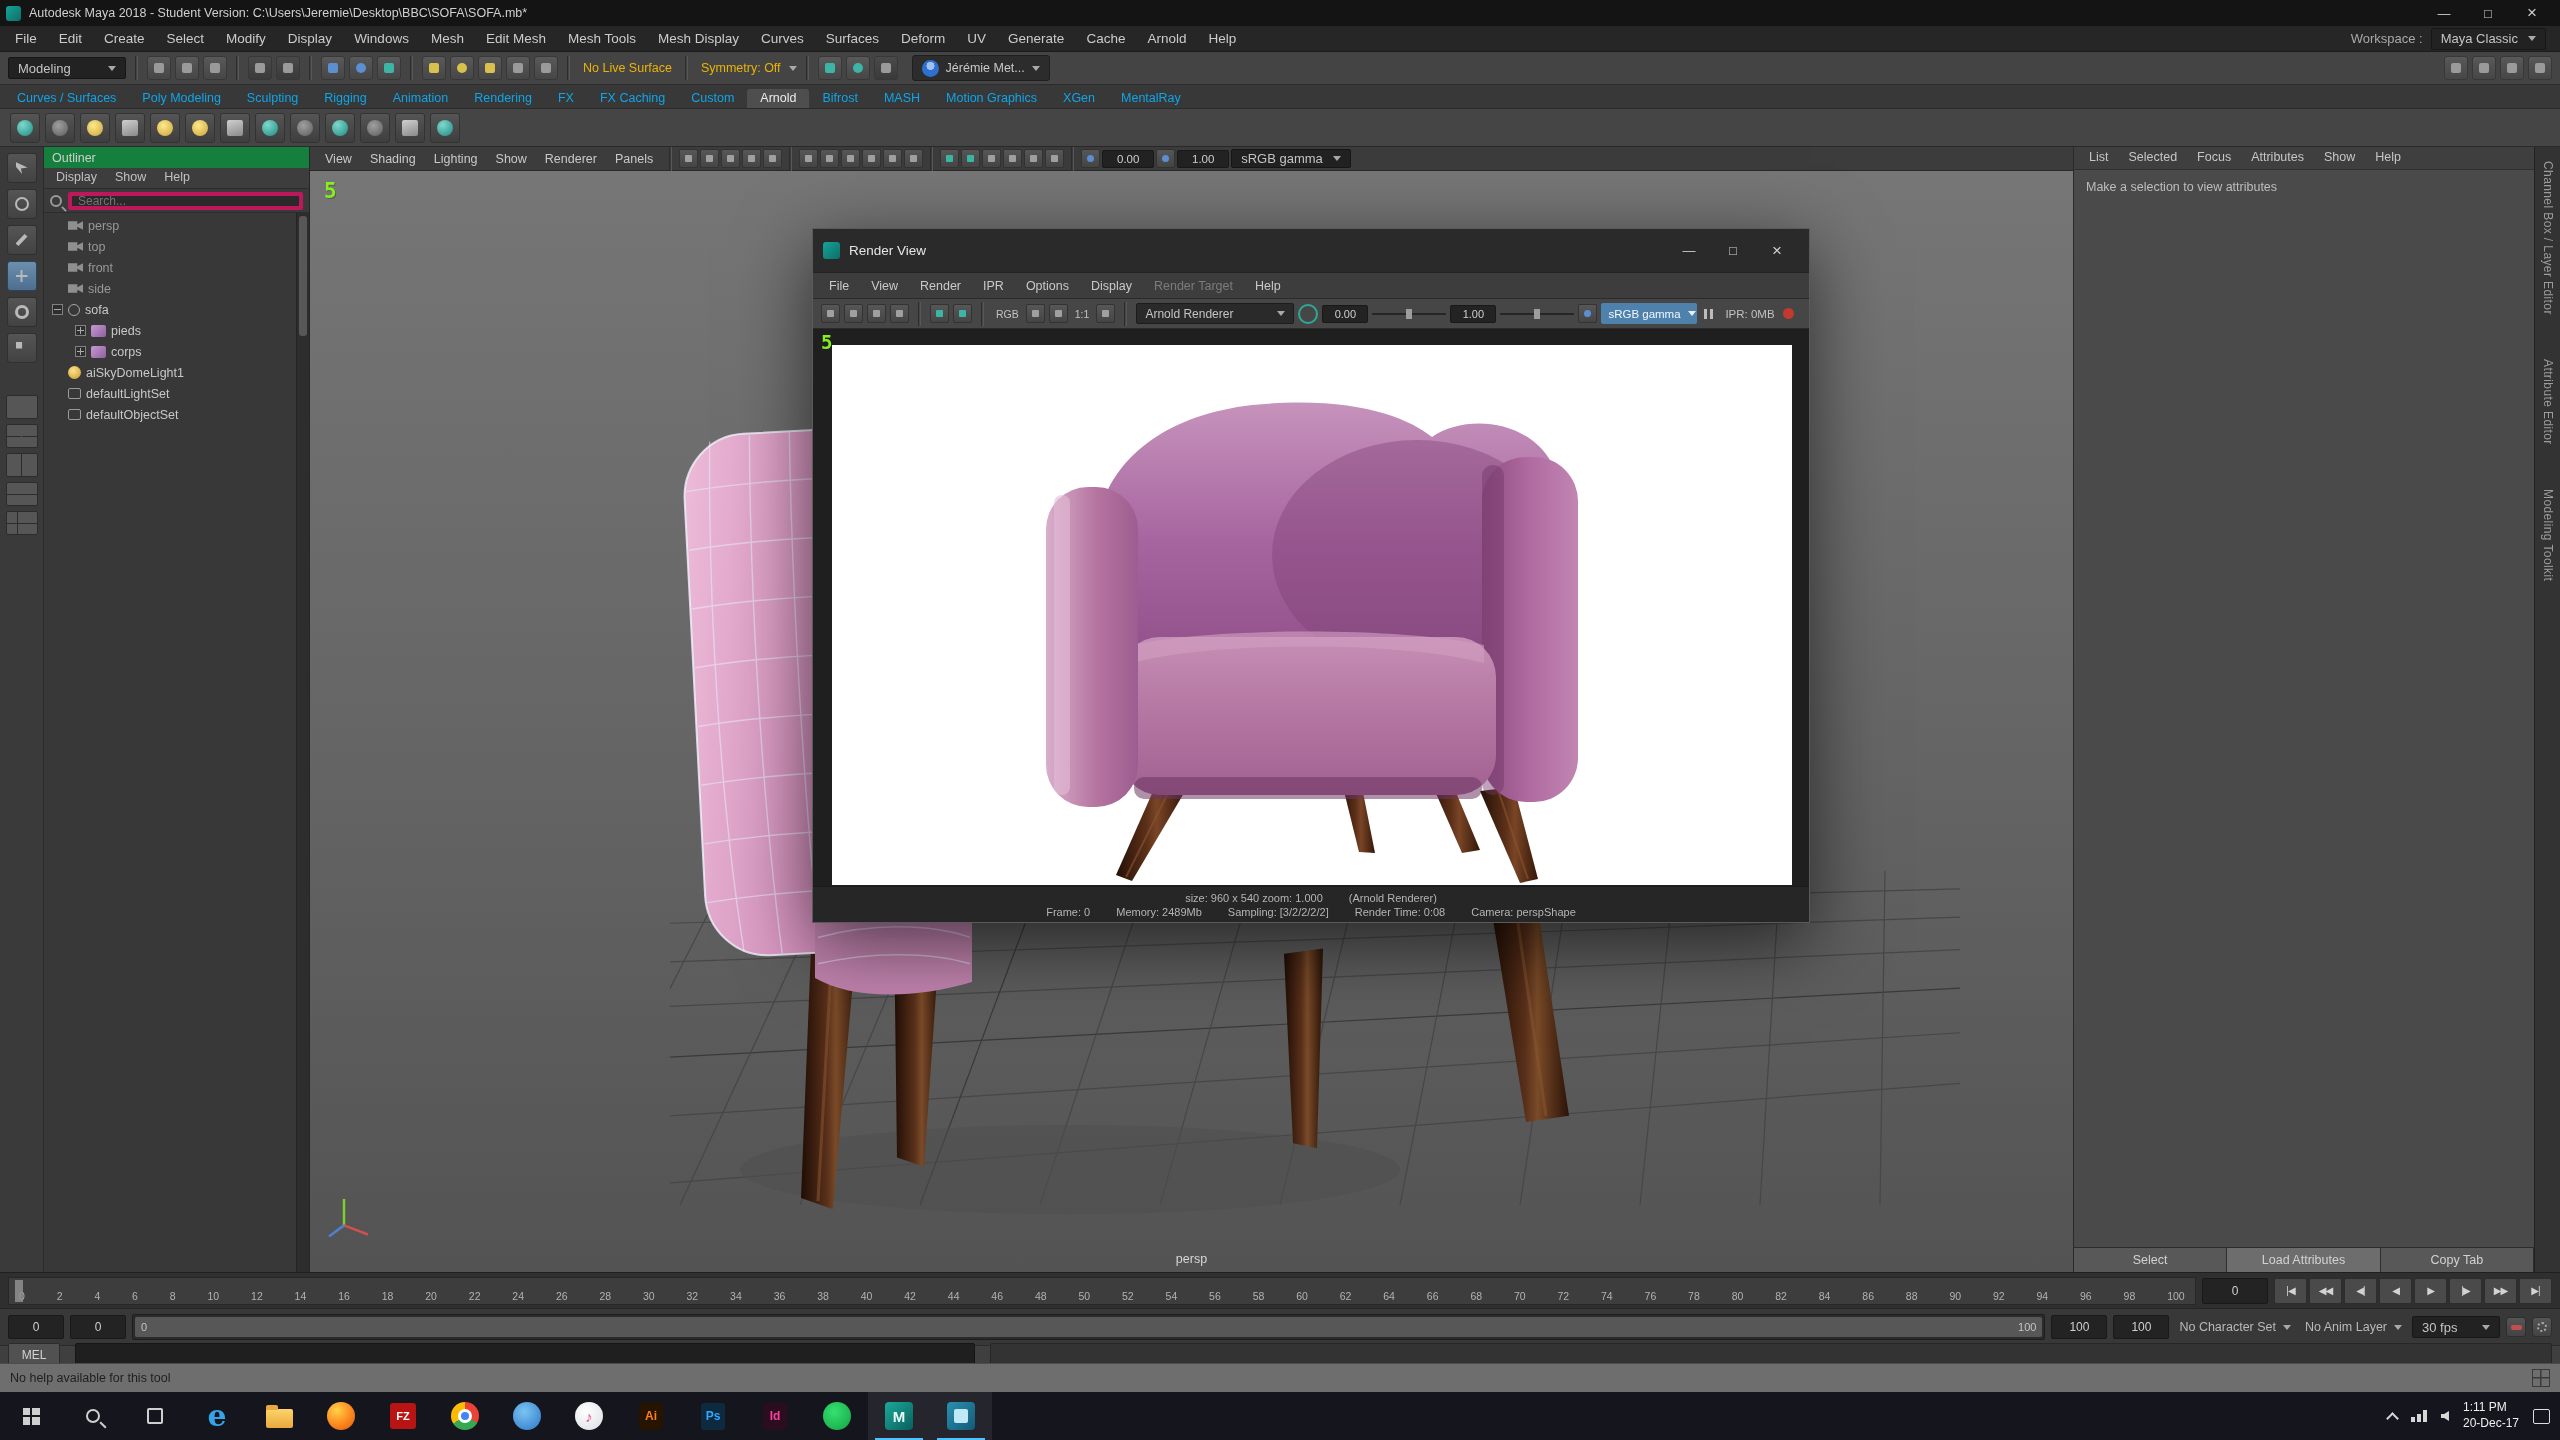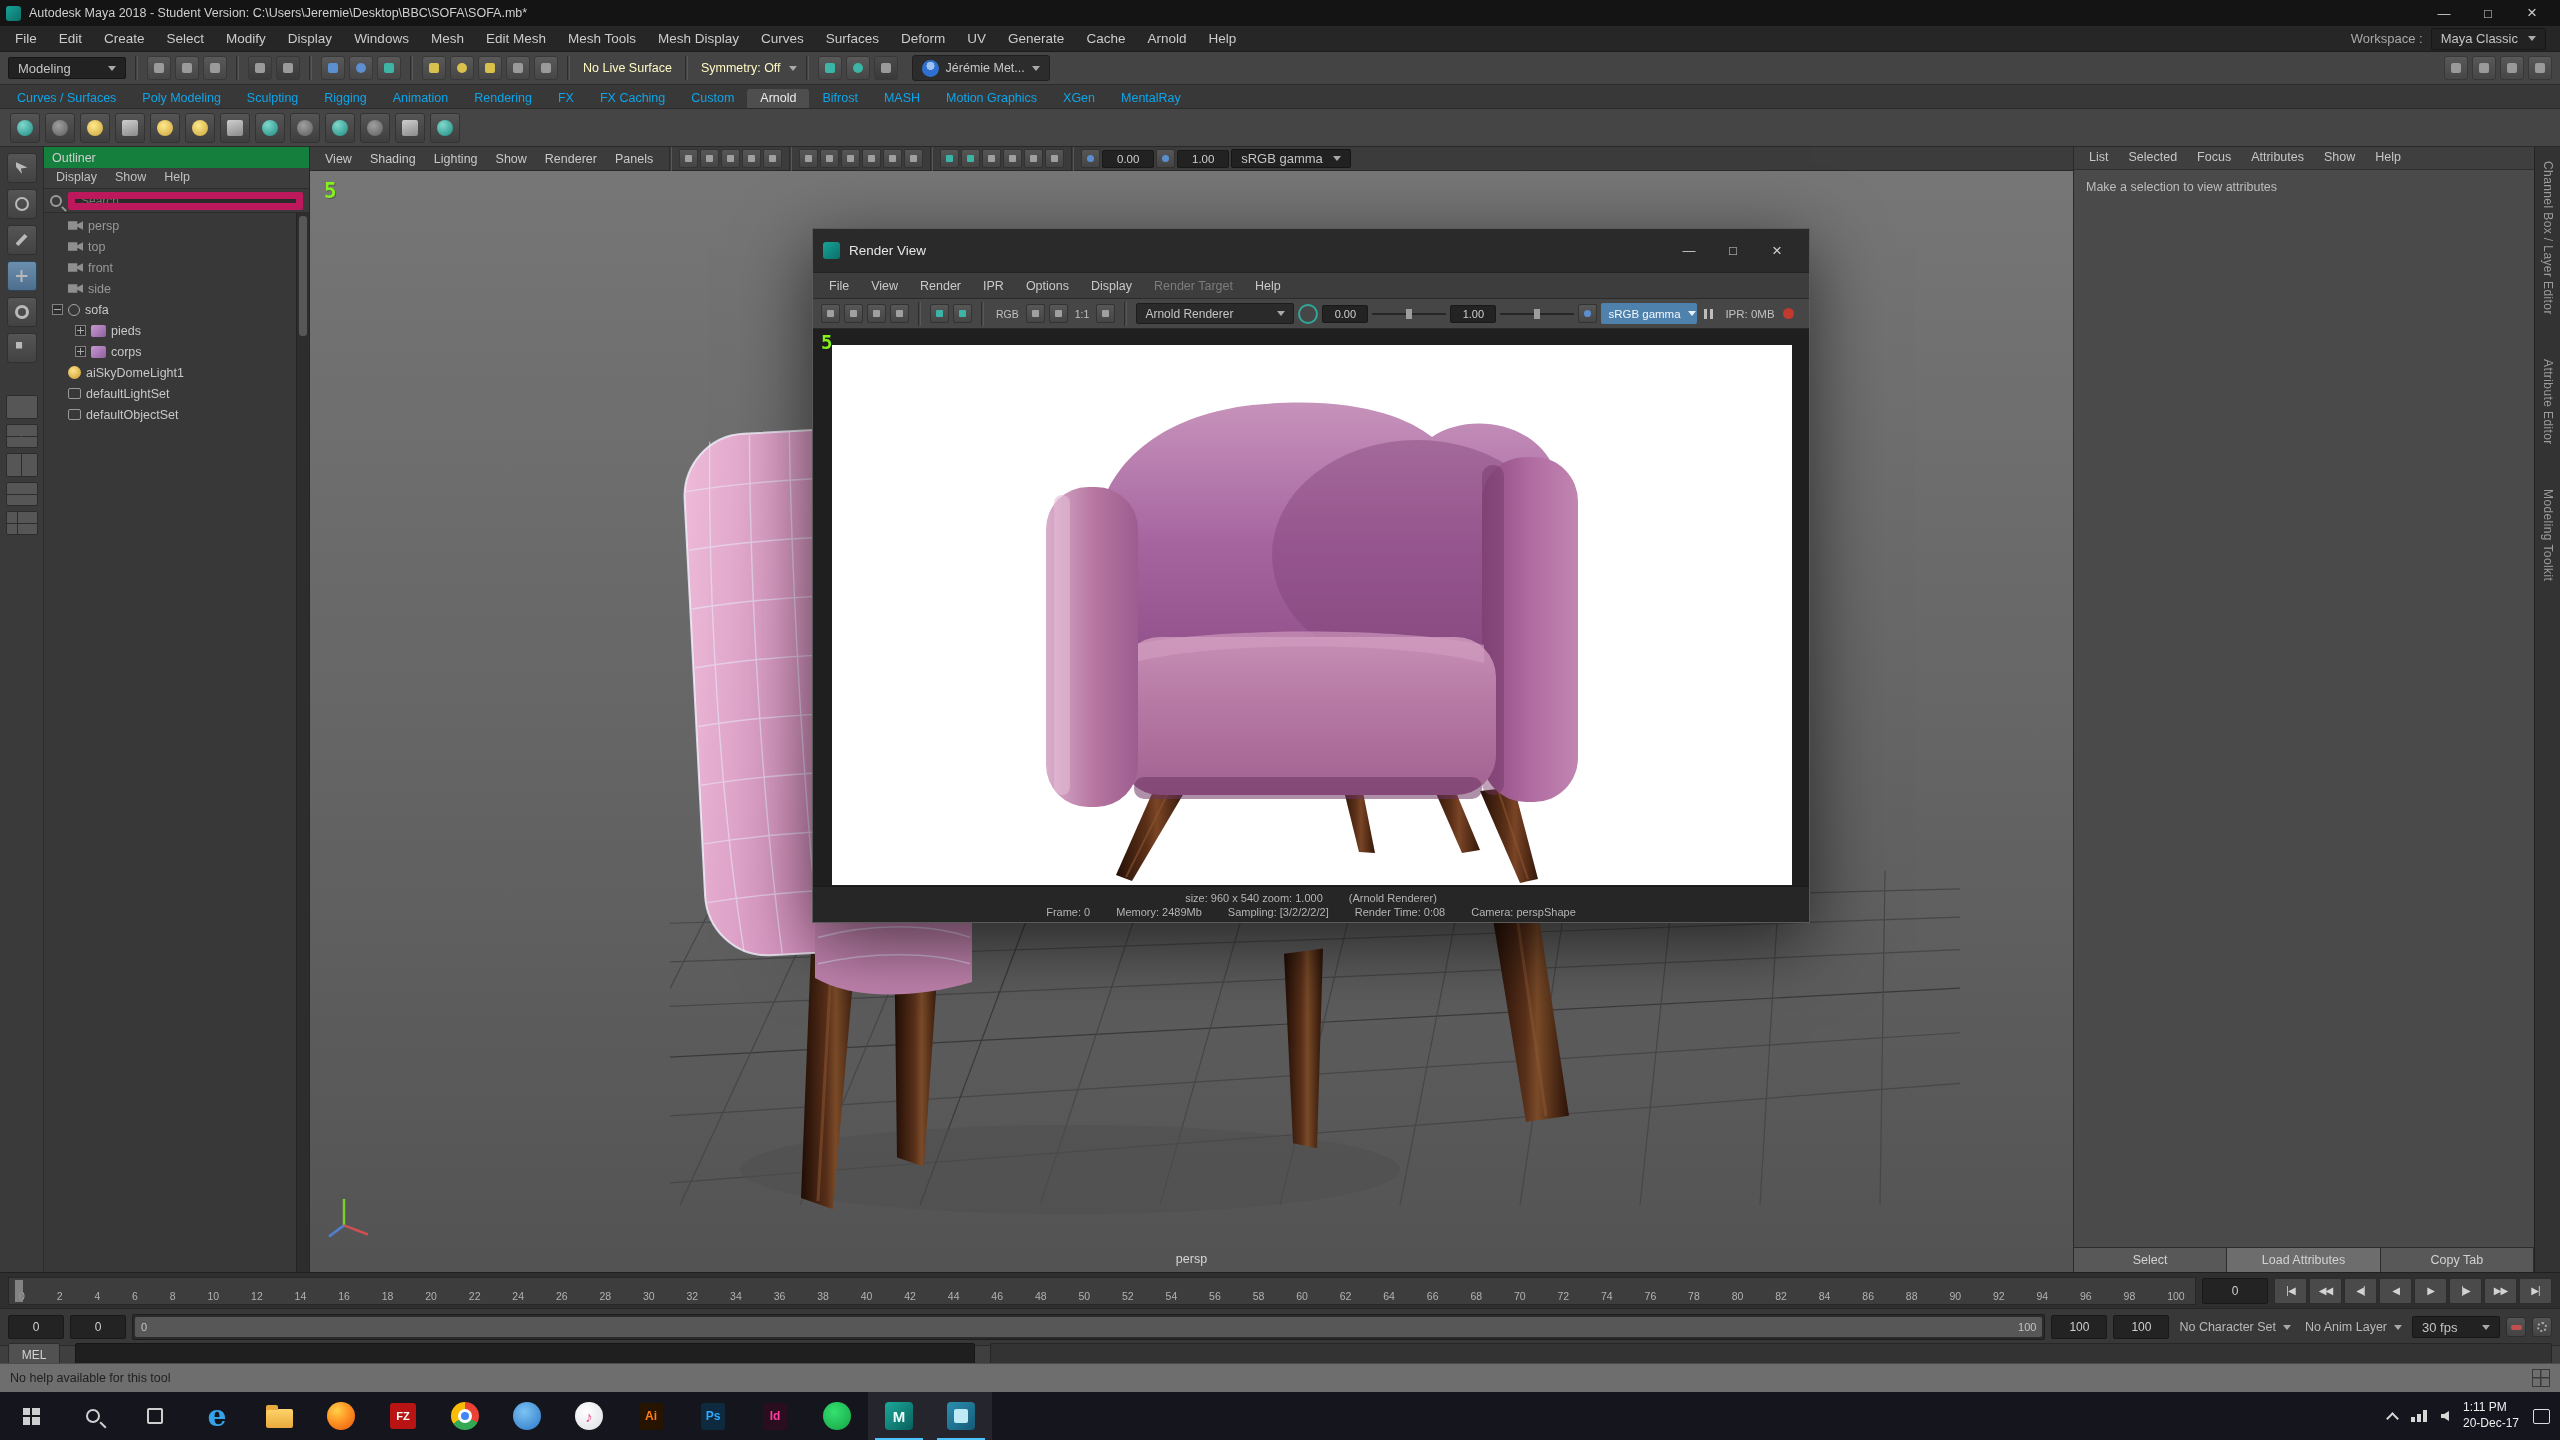--- a/index.html
+++ b/index.html
@@ -26,21 +26,21 @@
   
   .statusline{height:33px;background:#444;display:flex;align-items:center;padding:0 8px;gap:4px;flex:0 0 auto;border-bottom:1px solid #2c2c2c;}
   .vsep{width:3px;height:24px;border-left:1px solid #2d2d2d;border-right:1px solid #575757;margin:0 5px;flex:0 0 auto;}
   .ic{width:24px;height:24px;border-radius:3px;background:linear-gradient(#595959,#464646);border:1px solid #383838;position:relative;flex:0 0 auto;}
   .ic::after{content:"";position:absolute;left:50%;top:50%;width:10px;height:10px;transform:translate(-50%,-50%);background:#9a9a9a;border-radius:2px;}
   .ic.teal::after{background:#3cb5a6;}
   .ic.yellow::after{background:#d9c14e;}
   .ic.blue::after{background:#5b8fd0;}
   .ic.round::after{border-radius:50%;}
   .ic.dark{background:linear-gradient(#4a4a4a,#3a3a3a);}
-  .sl-text{font-size:12.5px;color:#fef9c3;white-space:nowrap;padding:0 4px;}
+  .sl-text{font-size:12.5px;color:#eab308;white-space:nowrap;padding:0 4px;}
   .userchip{display:flex;align-items:center;gap:7px;background:#2c2c2c;border:1px solid #1f1f1f;border-radius:3px;height:26px;padding:0 9px;margin-left:10px;}
   .avatar{width:17px;height:17px;border-radius:50%;background:radial-gradient(circle at 50% 35%,#9ec2ef 0 28%,#2f6fd0 30%);}
   .userchip .uname{font-size:12.5px;color:#c8c8c8;white-space:nowrap;}
 
   
   .shelftabs{height:24px;background:#383838;display:flex;align-items:flex-end;padding:0 4px;flex:0 0 auto;border-bottom:1px solid #2a2a2a;}
   .shelftab{padding:2px 13px 3px;font-size:12.5px;color:#0ea5e9;white-space:nowrap;}
   .shelftab.active{background:#4e4e4e;color:#ececec;border-radius:3px 3px 0 0;}
   .shelficons{height:38px;background:#454545;display:flex;align-items:center;gap:5px;padding:0 10px;flex:0 0 auto;border-bottom:1px solid #2a2a2a;}
   .shic{width:30px;height:30px;border-radius:3px;flex:0 0 auto;position:relative;background:linear-gradient(#555,#3e3e3e);border:1px solid #333;}
@@ -69,21 +69,21 @@
   .layout.three{background:linear-gradient(#2c2c2c,#2c2c2c) 35% 0/1px 100% no-repeat,linear-gradient(#2c2c2c,#2c2c2c) 35% 50%/100% 1px no-repeat,#565656;}
 
   
   .outliner{width:266px;background:#383838;border-right:1px solid #262626;display:flex;flex-direction:column;flex:0 0 auto;}
   .outl-title{height:21px;background:#15803d;font-size:12.5px;color:#cfcfcf;display:flex;align-items:center;padding:0 8px;}
   .outl-menus{height:21px;background:#3d3d3d;display:flex;gap:2px;padding:0 4px;border-bottom:1px solid #2c2c2c;}
   .outl-menus span{font-size:12.5px;color:#c0c0c0;padding:2px 8px;}
   .searchrow{height:24px;display:flex;align-items:center;gap:6px;padding:2px 6px;background:#3a3a3a;border-bottom:1px solid #2c2c2c;}
   .mag{width:12px;height:12px;border:2px solid #9a9a9a;border-radius:50%;position:relative;flex:0 0 auto;}
   .mag::after{content:"";position:absolute;width:6px;height:2px;background:#9a9a9a;transform:rotate(45deg);left:9px;top:11px;}
-  .searchrow input{flex:1;height:18px;background:#2a2a2a;border:7px solid #be185d;color:#cfcfcf;font-size:12px;padding:0 6px;border-radius:2px;outline:none;}
+  .searchrow input{flex:1;height:18px;background:#2a2a2a;border:4px solid #be185d;color:#cfcfcf;font-size:12px;padding:0 6px;border-radius:2px;outline:none;}
   .outl-tree{flex:1;position:relative;padding-top:2px;overflow:hidden;}
   .outl-scroll{position:absolute;right:0;top:0;bottom:0;width:13px;background:#2d2d2d;border-left:1px solid #242424;}
   .outl-thumb{position:absolute;left:2px;right:2px;top:3px;height:120px;background:#575757;border-radius:3px;}
   .orow{height:21px;display:flex;align-items:center;gap:5px;padding-left:8px;font-size:12.5px;color:#c8c8c8;}
   .orow.grayed{color:#989898;}
   .orow .indent{width:18px;flex:0 0 auto;}
   .xbox{width:11px;height:11px;border:1px solid #818181;background:#2e2e2e;flex:0 0 auto;position:relative;}
   .xbox.minus{background:linear-gradient(#aaa,#aaa) 50% 50%/7px 1px no-repeat,#2e2e2e;}
   .xbox.plus{background:linear-gradient(#aaa,#aaa) 50% 50%/7px 1px no-repeat,linear-gradient(#aaa,#aaa) 50% 50%/1px 7px no-repeat,#2e2e2e;}
   .xnone{width:11px;flex:0 0 auto;}

